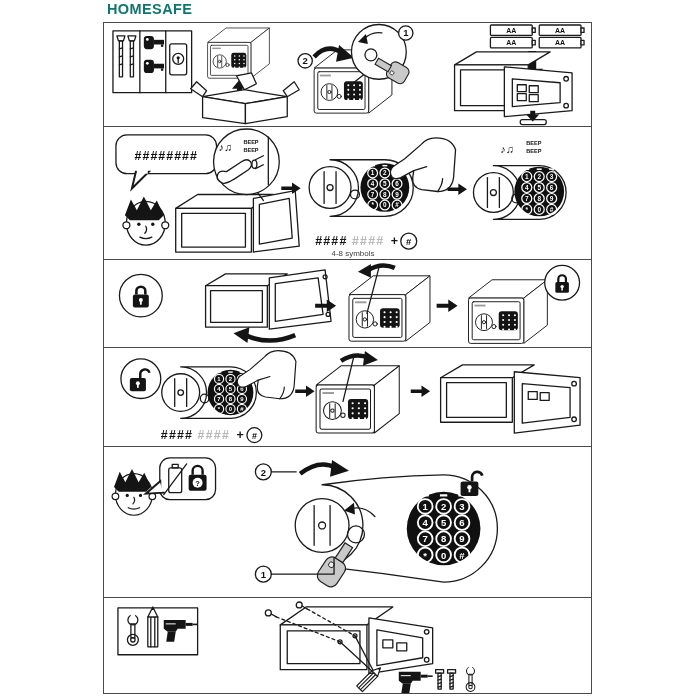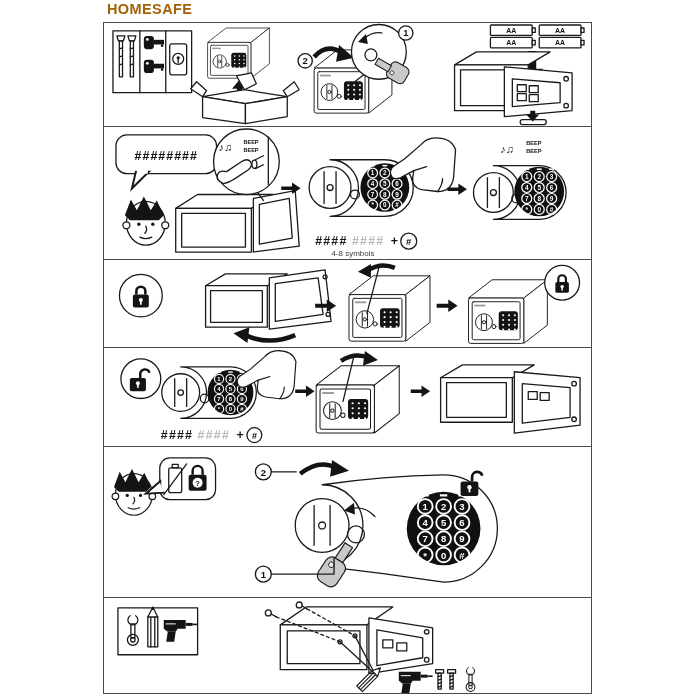--- a/index.html
+++ b/index.html
@@ -1,18 +1,18 @@
 <!DOCTYPE html>
 <html><head>
 <meta charset="utf-8">
 <style>
   html,body{margin:0;padding:0;background:#fff;width:700px;height:700px;overflow:hidden}
   body{font-family:"Liberation Sans","DejaVu Sans",sans-serif;position:relative}
   .page-title{position:absolute;left:107px;top:1px;margin:0;font-size:14.5px;font-weight:bold;
-    letter-spacing:.4px;color:#a16207}
+    letter-spacing:.4px;color:#0f766e}
   .sheet{position:absolute;left:103px;top:22px;width:489px;height:672px;border:1px solid #4a4a4a;
     box-sizing:border-box;display:flex;flex-direction:column;background:#fff}
   .row{position:relative;width:100%;box-sizing:border-box}
   .row + .row{border-top:1px solid #4a4a4a}
   .r1{height:103px}.r2{height:133px}.r3{height:88px}.r4{height:99px}.r5{height:151px}.r6{flex:1}
   .row svg{display:block;width:100%;height:100%}
   .ln{fill:none;stroke:#1a1a1a;stroke-width:1.3;stroke-linecap:round;stroke-linejoin:round}
   .fw{fill:#fff;stroke:#1a1a1a;stroke-width:1.3;stroke-linejoin:round}
   .fb{fill:#141414;stroke:none}
   .thk{fill:none;stroke:#141414;stroke-width:4.6;stroke-linecap:butt}

